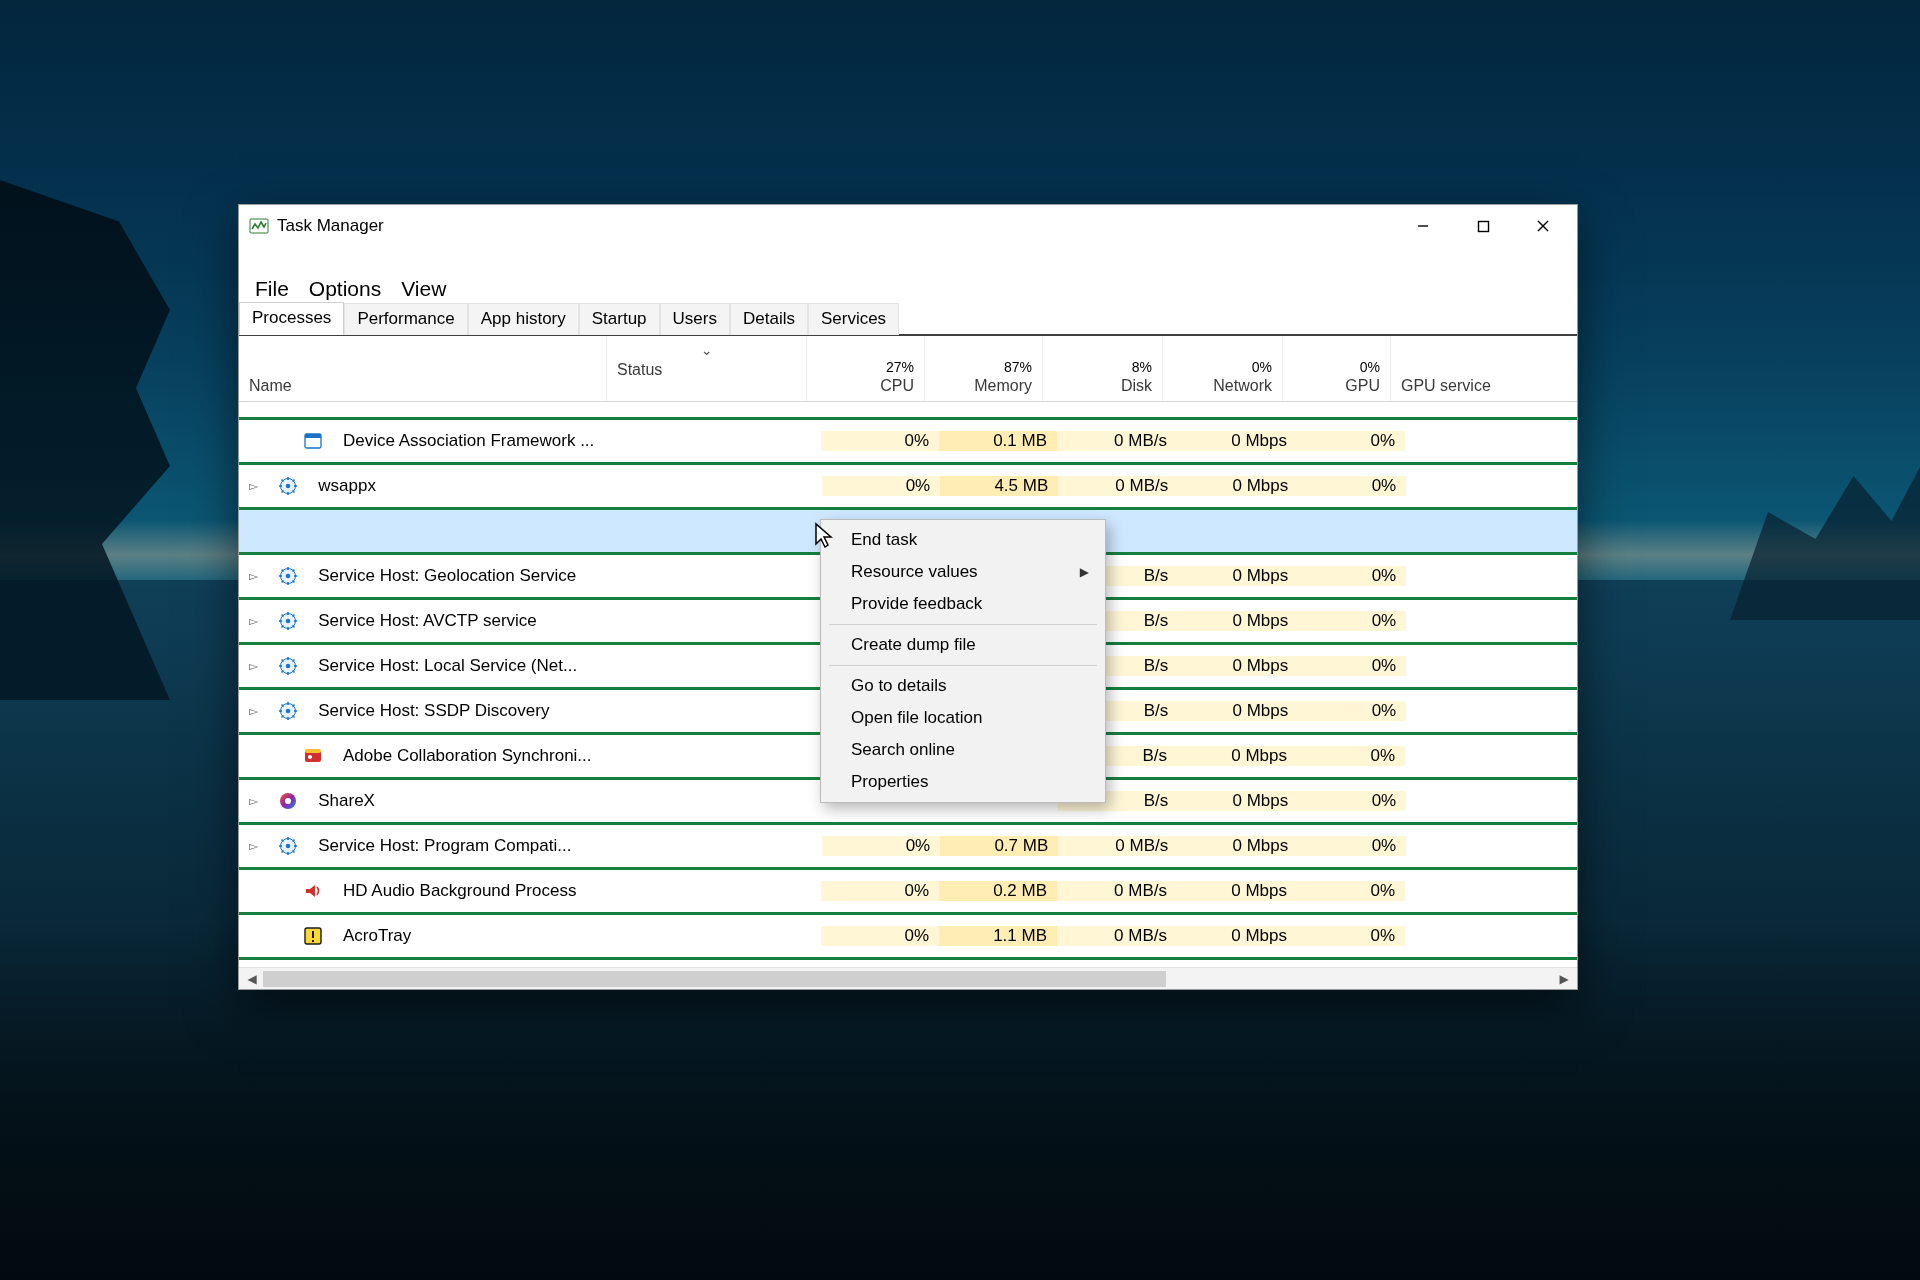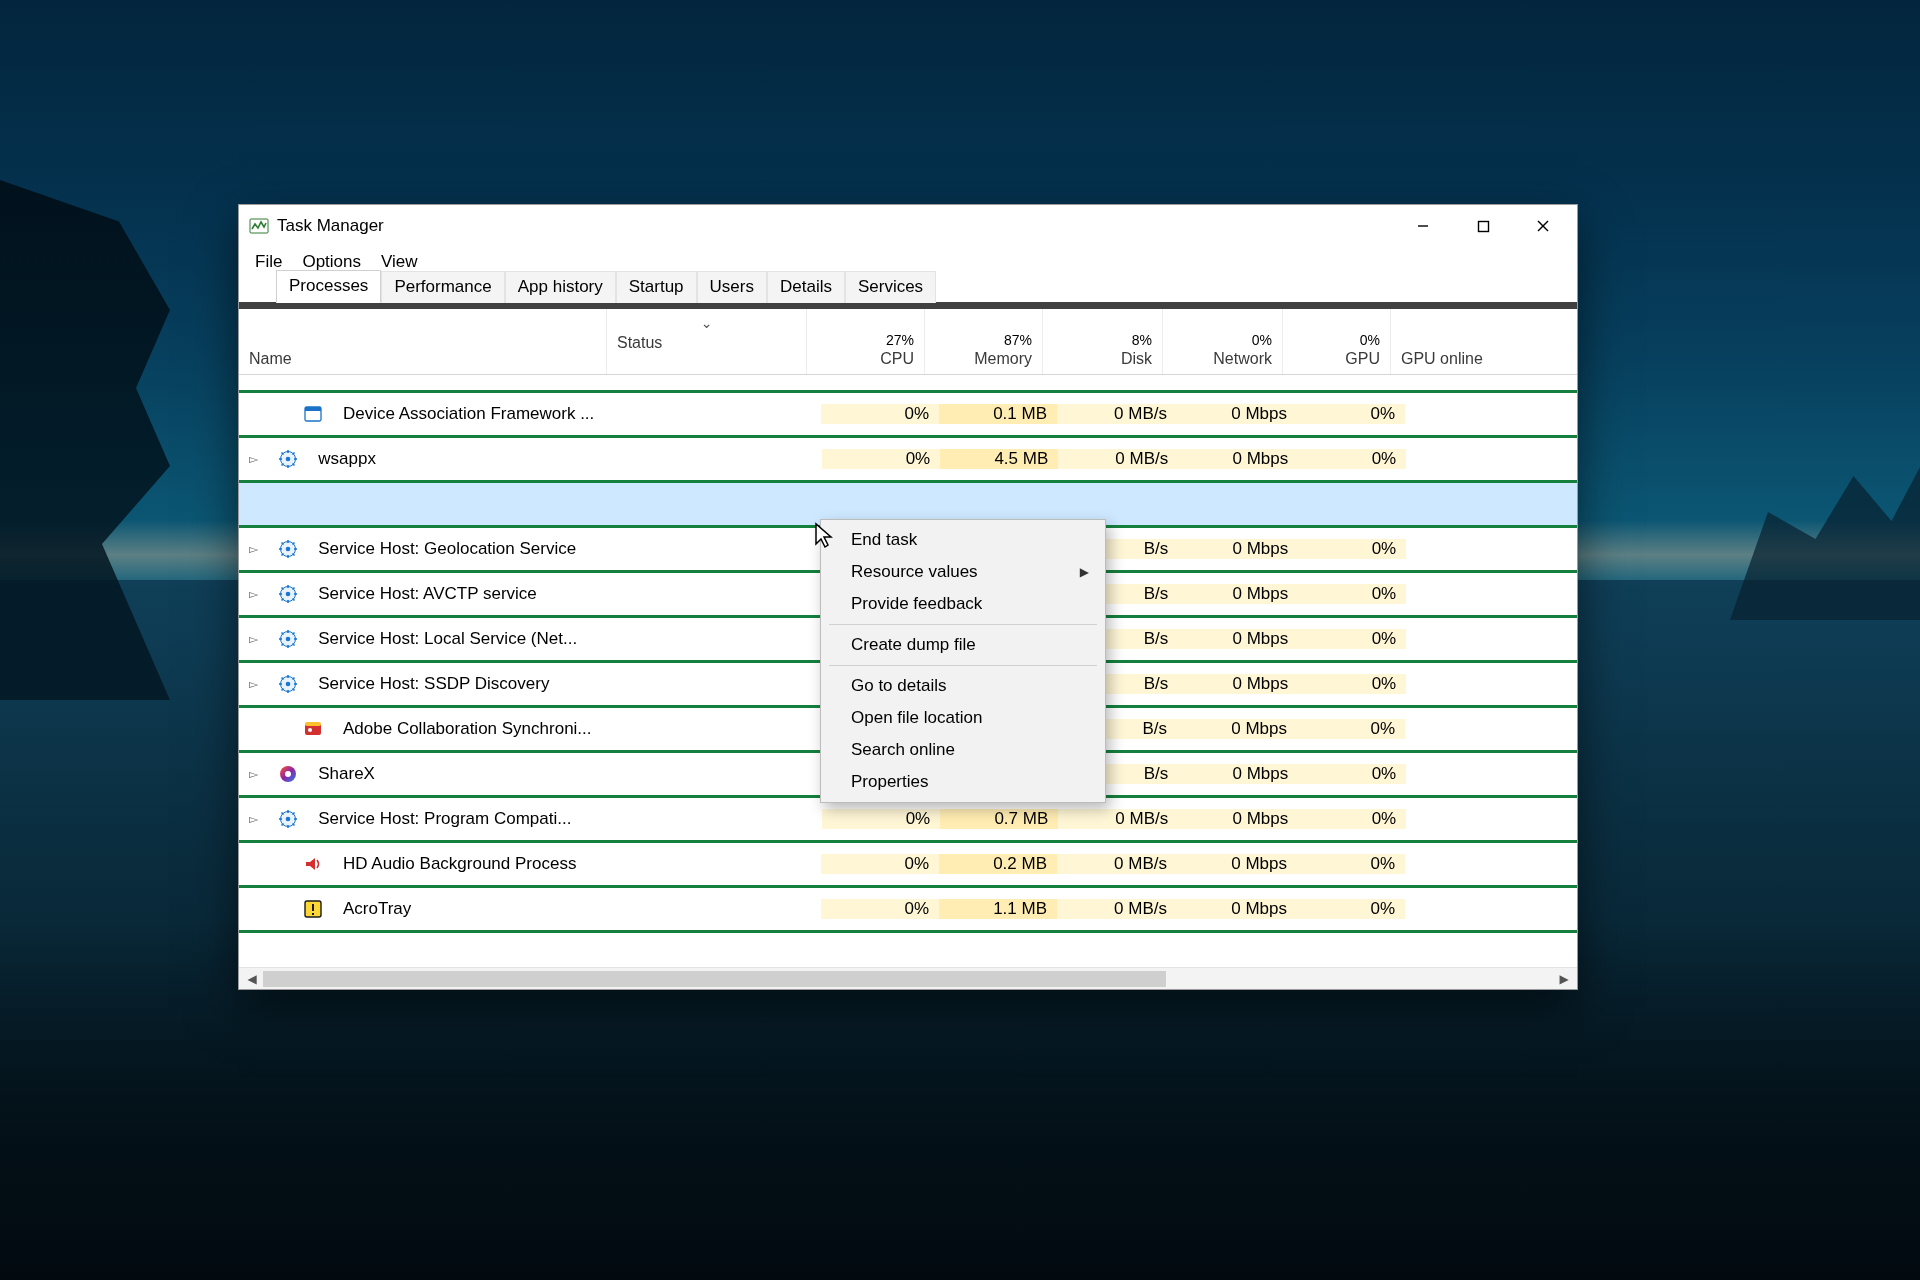--- a/index.html
+++ b/index.html
@@ -46,24 +46,24 @@
     box-shadow: 0 18px 46px rgba(0,0,0,.55);
     display:flex; flex-direction:column;
     font-size:17px; color:#000;
   }
   .titlebar { height:42px; display:flex; align-items:center; padding:0 4px 0 10px; }
   .titlebar .app-icon { width:20px; height:20px; margin-right:8px; display:inline-flex; }
   .titlebar .title { font-size:17px; color:#000; }
   .win-controls { margin-left:auto; display:flex; }
   .win-btn { width:60px; height:40px; display:flex; align-items:center; justify-content:center; }
 
-  .menubar { height:30px; display:flex; align-items:center; padding:0 6px; font-size:17px; }
+  .menubar { height:30px; display:flex; align-items:center; padding:0 6px; font-size:21px;margin-top:27px; }
   .menubar .menu-item { padding:3px 10px; }
 
-  .tabstrip { height:32px; display:flex; align-items:flex-end; border-bottom:7px solid #404040; font-size:17px;padding-left:37px; }
+  .tabstrip { height:32px; display:flex; align-items:flex-end; border-bottom:2px solid #404040; font-size:17px; }
   .tab { padding:5px 12px 6px; border:1px solid transparent; border-bottom:none; background:#f4f4f4; margin-right:0; position:relative; top:1px; }
   .tab.active { background:#ffffff; border-color:#d0d0d0; border-bottom:1px solid #fff; }
   .tab:not(.active){ border-color:#e3e3e3; }
 
   .header-row {
     display:flex; align-items:stretch; border-bottom:1px solid #d6d6d6;
     height:66px; font-size:16px; color:#1a1a1a; user-select:none;
   }
   .hcell { border-right:1px solid #ececec; display:flex; flex-direction:column; justify-content:flex-end; padding:6px 10px 6px 10px; }
   .hcell.right { text-align:right; align-items:flex-end; }
@@ -216,21 +216,21 @@
       </div>
     <div class="hcell net right">
         <span class="top">0%</span>
         <span class="bot">Network</span>
       </div>
     <div class="hcell gpu right">
         <span class="top">0%</span>
         <span class="bot">GPU</span>
       </div>
     <div class="hcell gpue">
-        <span class="bot">GPU online</span>
+        <span class="bot">GPU service</span>
       </div>
   </div>
 
   <div class="grid-body" id="grid-body">
       <div class="row indent partial">
         <div class="cell expand"></div>
         <div class="cell icon"></div>
         <div class="cell name"></div>
         <div class="cell status"></div>
         <div class="cell num cpu"></div>

